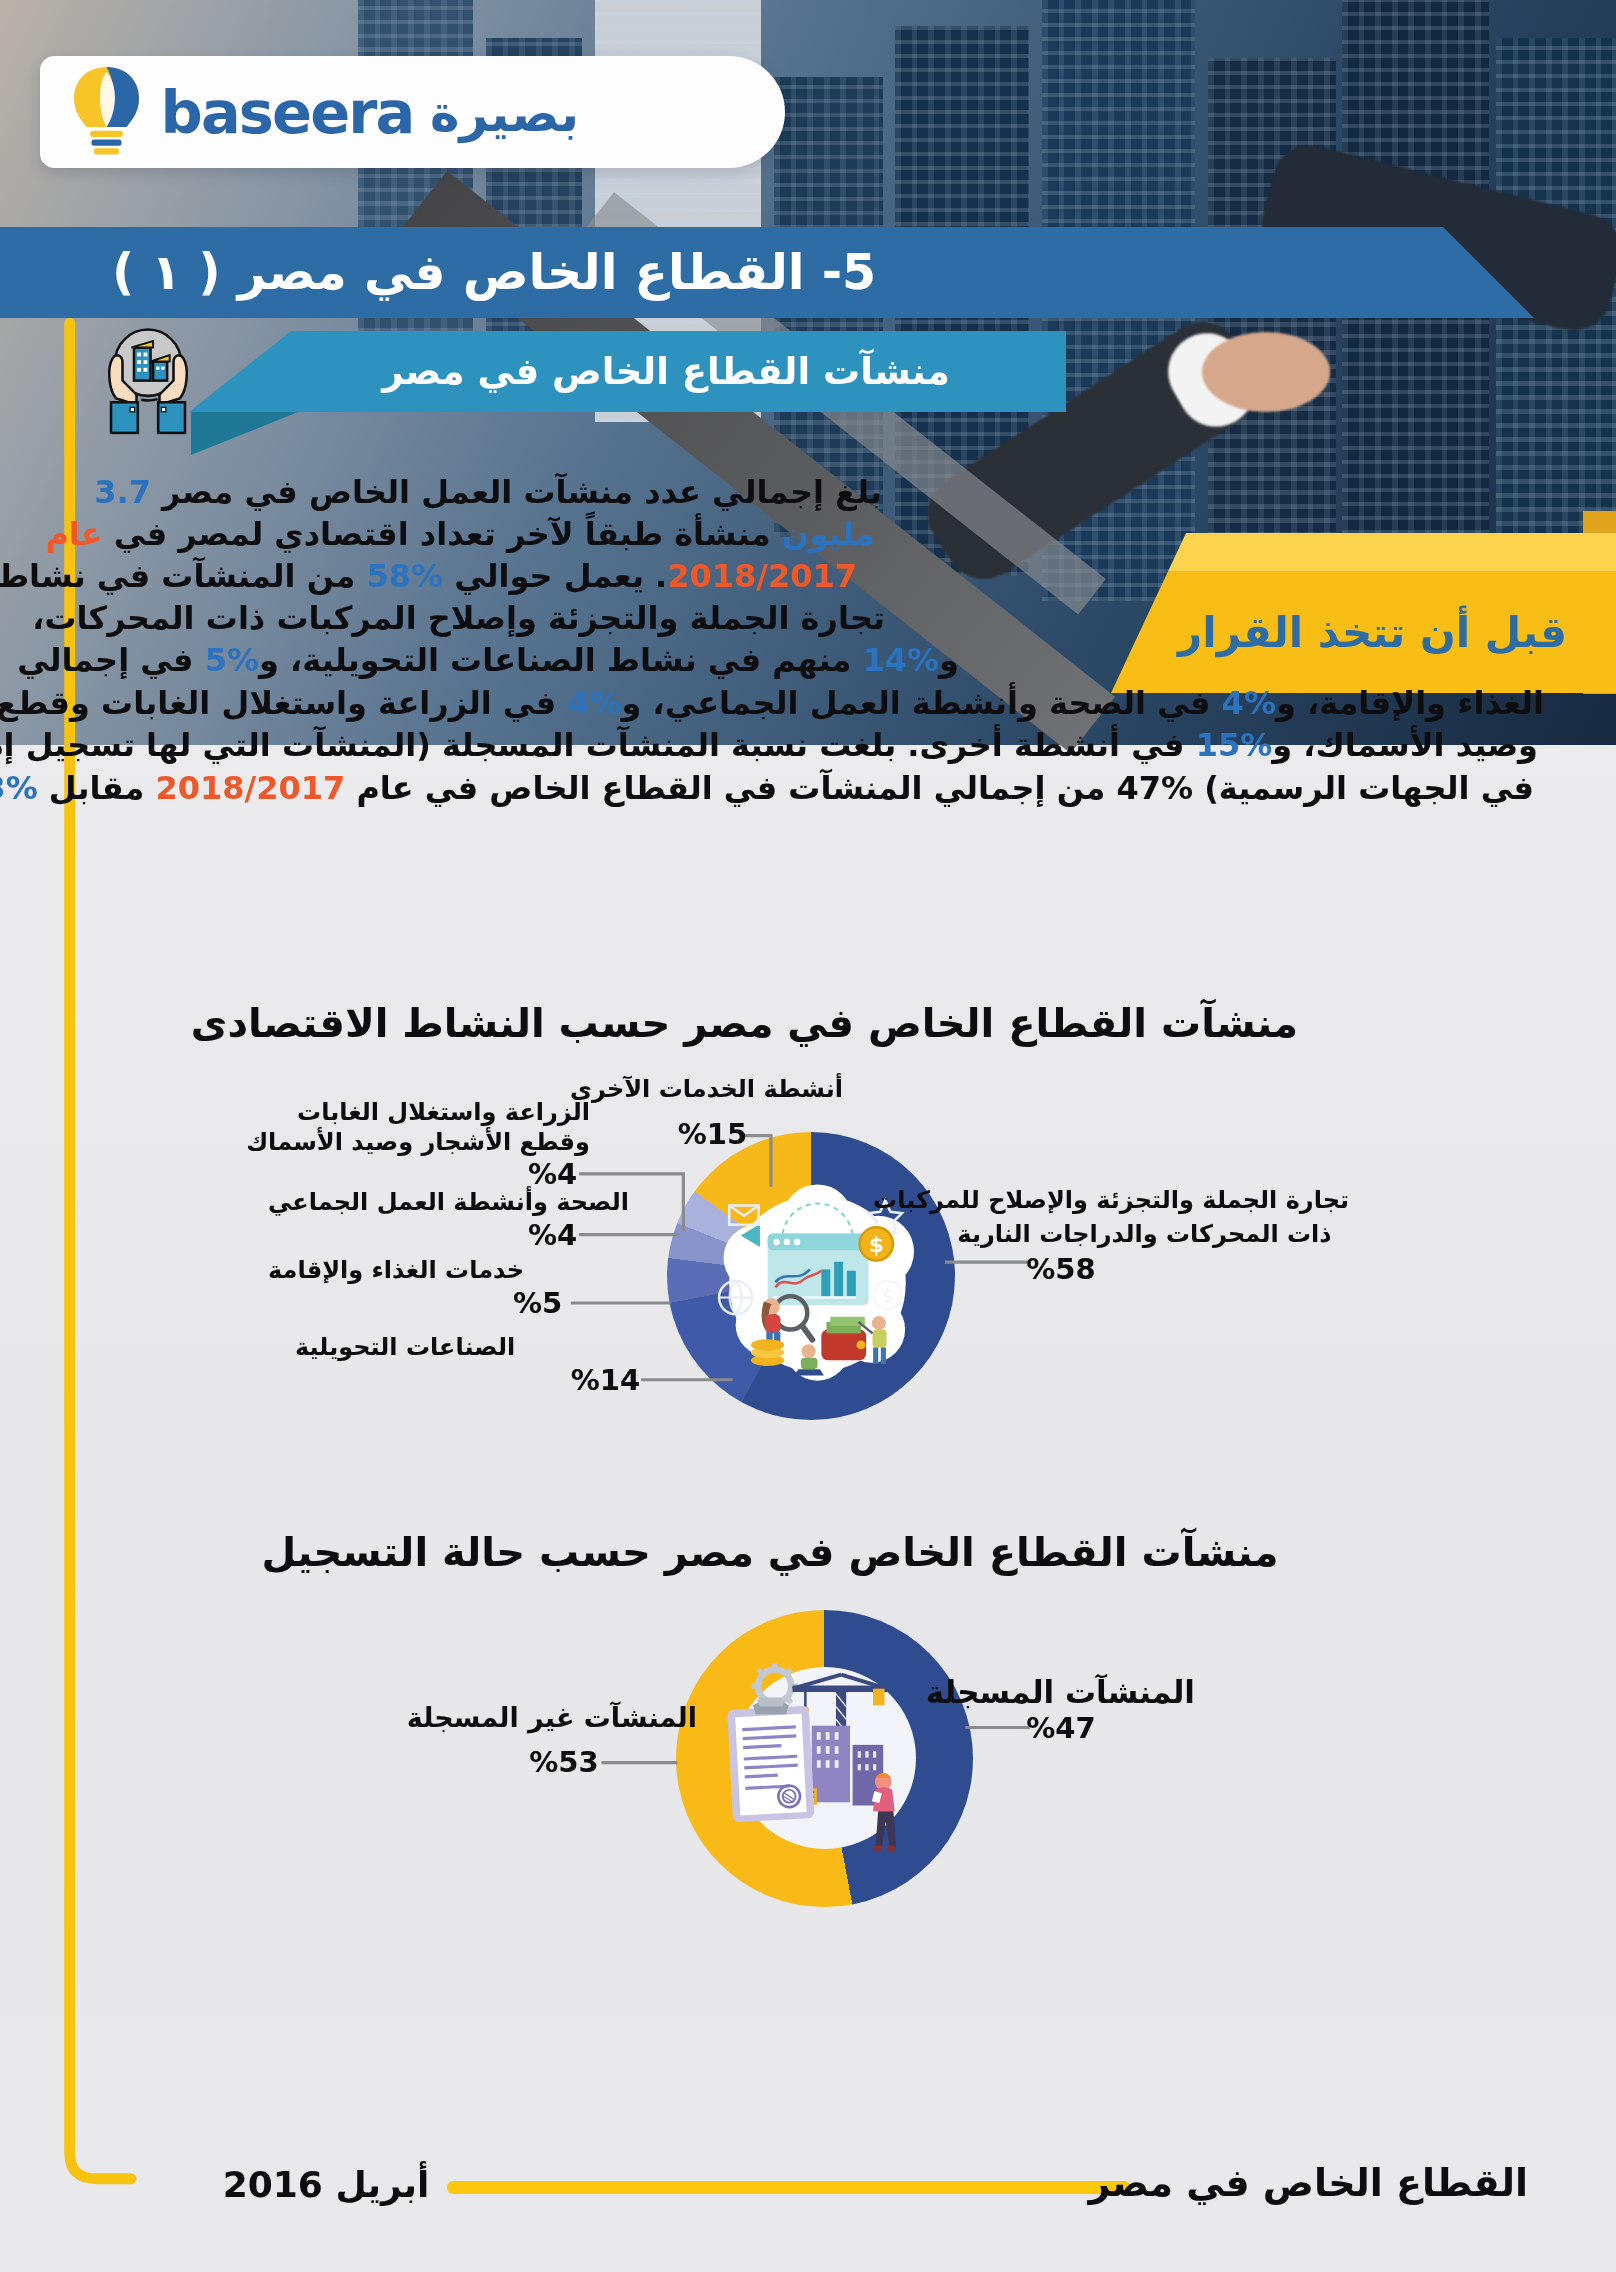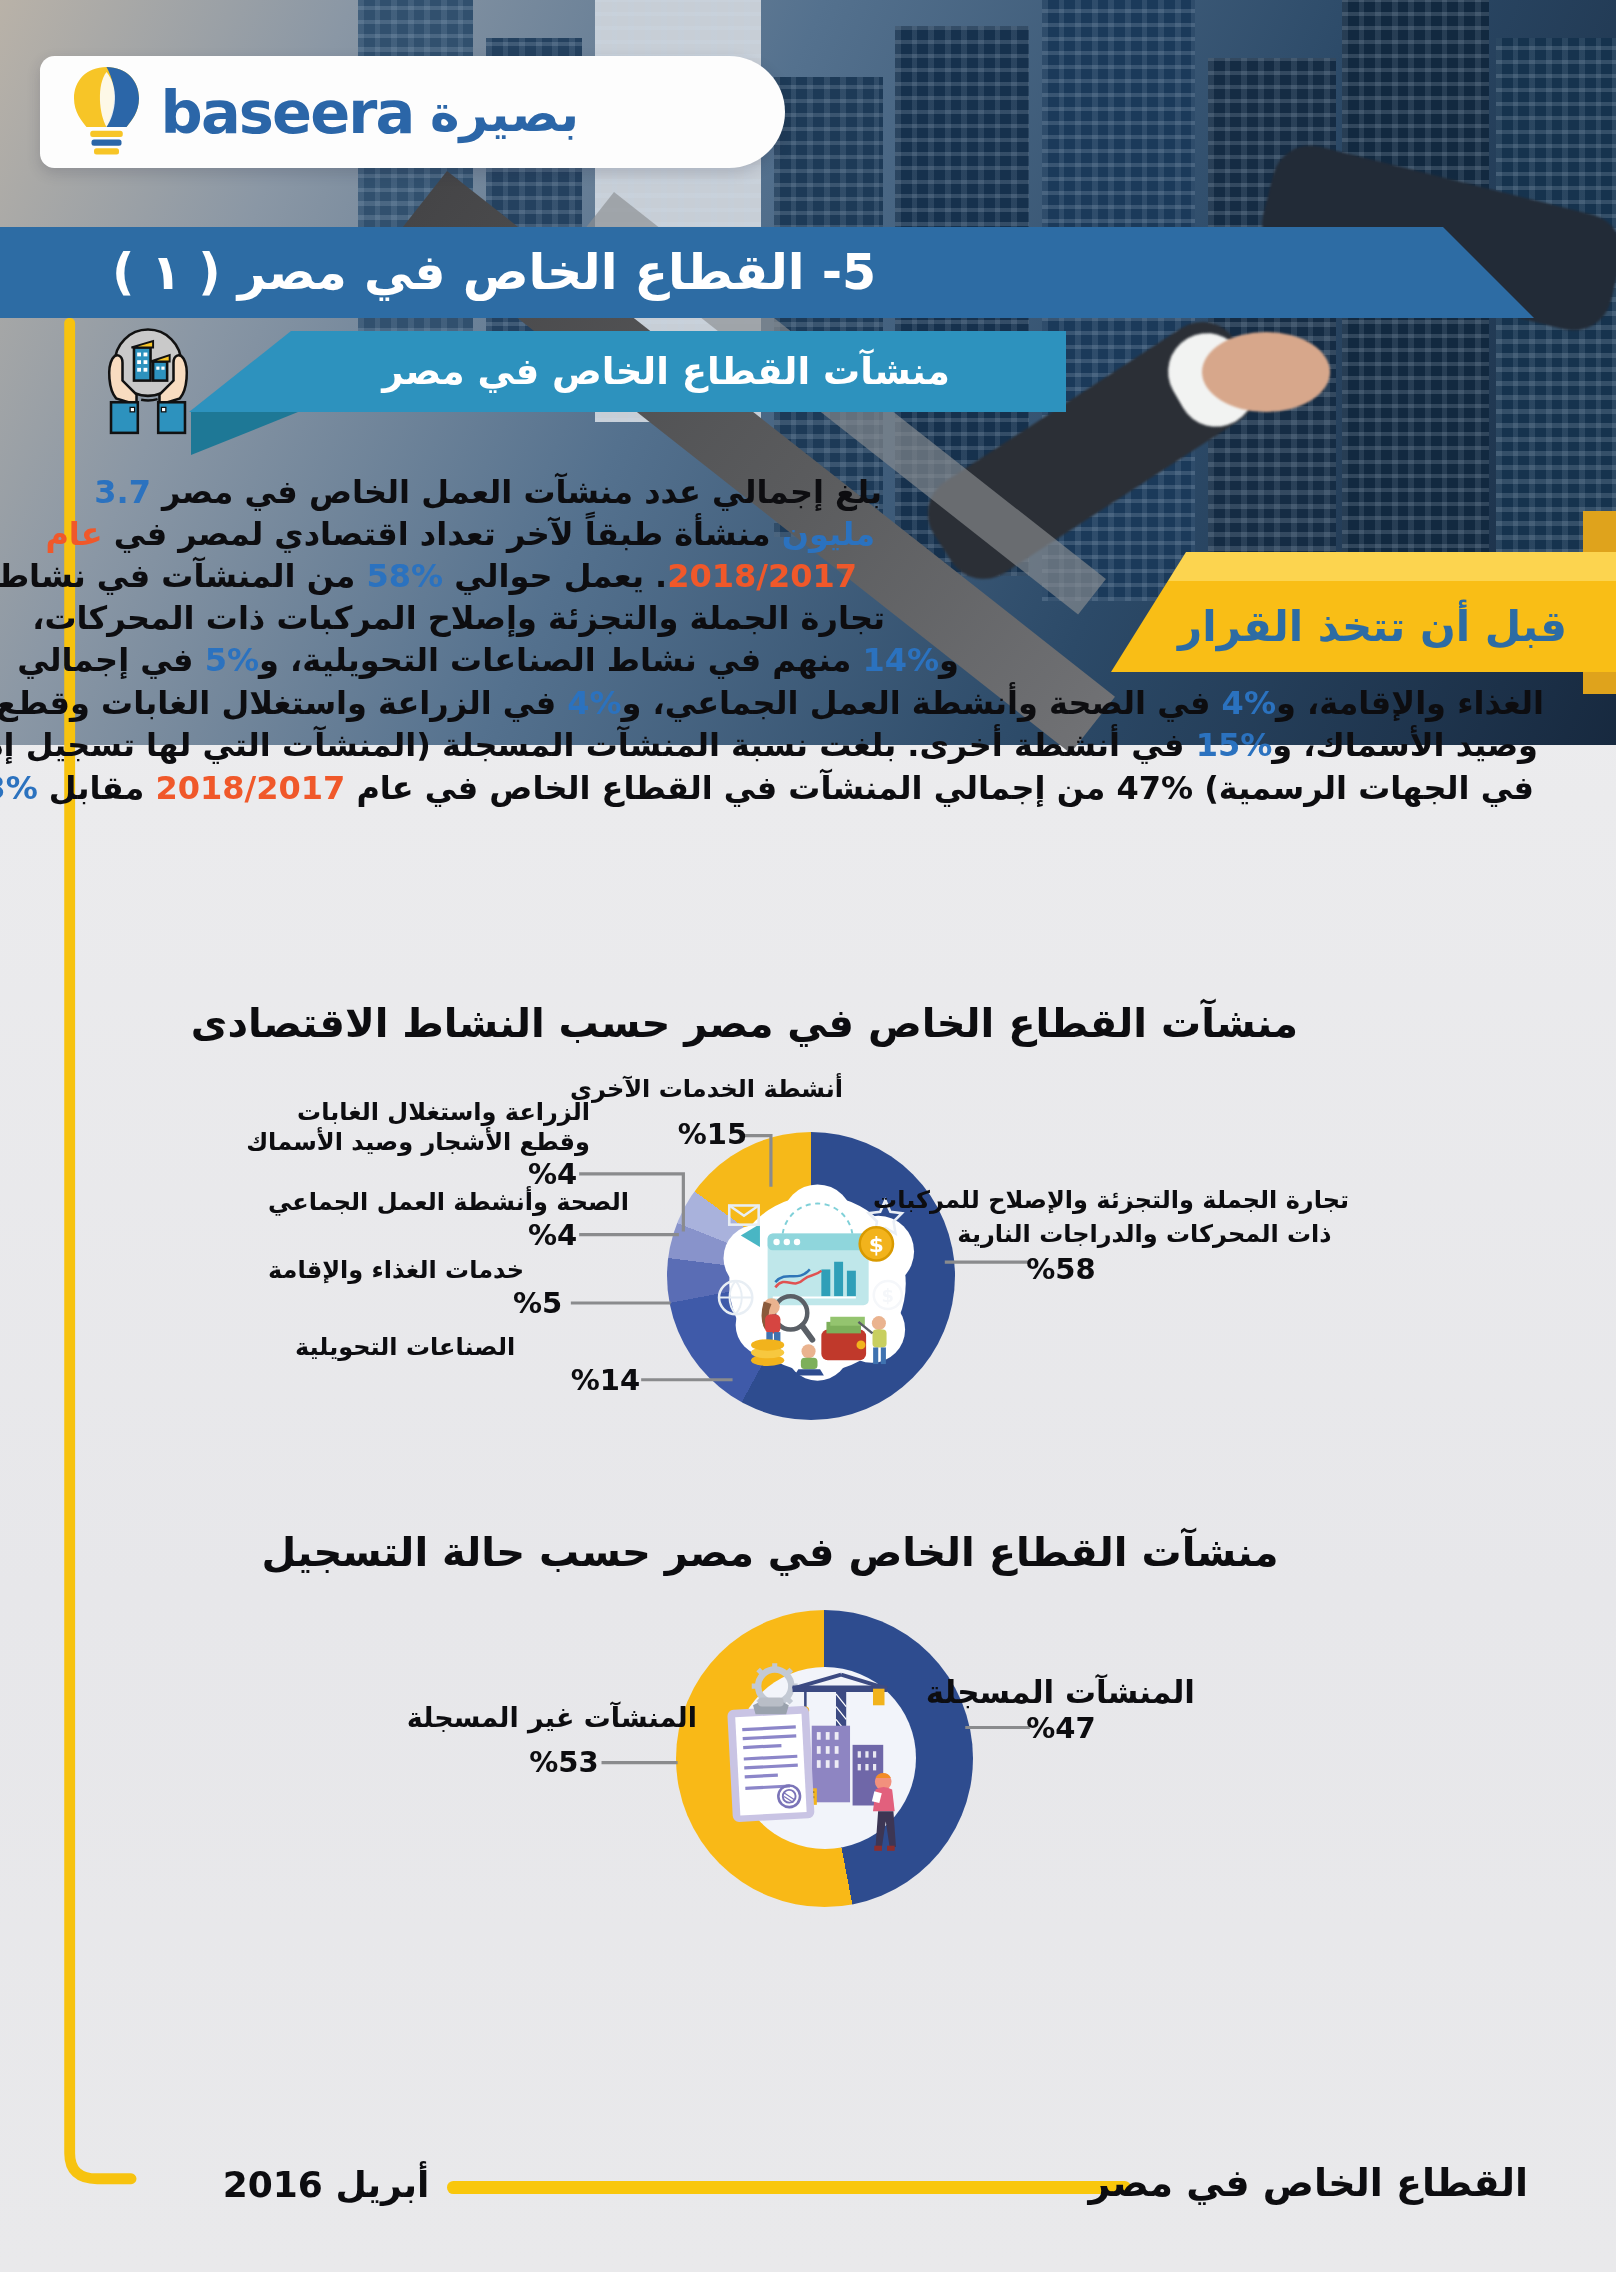--- a/index.html
+++ b/index.html
@@ -37,21 +37,21 @@
       clip-path:polygon(0 0,1443px 0,1534px 100%,0 100%);}
   #title-banner .t{position:absolute;left:0;top:0;width:988px;height:100%;display:flex;align-items:center;justify-content:center;
       color:#fff;font-size:49px;}
   #section-banner{left:189px;top:331px;width:877px;height:81px;background:var(--banner-teal);z-index:3;
       clip-path:polygon(102px 0,100% 0,100% 100%,0 100%);}
   #section-banner .t{position:absolute;left:77px;top:0;width:800px;height:100%;display:flex;align-items:center;justify-content:center;
       color:#fff;font-size:37px;}
   #section-fold{left:191px;top:412px;width:107px;height:43px;background:var(--teal-dark);z-index:3;
       clip-path:polygon(0 0,100% 0,0 100%);}
   #decision-edge{left:1583px;top:511px;width:33px;height:183px;background:#dfa31c;z-index:3;}
-  #decision-banner{left:1111px;top:552px;width:505px;height:120px;z-index:3;
+  #decision-banner{left:1111px;top:533px;width:505px;height:160px;z-index:3;
       background:linear-gradient(180deg,var(--banner-yellow-light) 0 24%,var(--banner-yellow) 24% 100%);
       clip-path:polygon(75px 0,100% 0,100% 100%,0 100%);}
   #decision-banner .t{position:absolute;left:38px;top:24%;width:447px;height:76%;display:flex;align-items:center;justify-content:center;
       color:var(--banner-blue);font-size:42px;}
   
   #hands-icon{left:97px;top:323px;width:102px;height:112px;z-index:4;}
   
   #side-line{left:0;top:0;width:1616px;height:2273px;z-index:2;pointer-events:none;}
   
   .intro-line{position:absolute;font-size:32px;line-height:1;color:#0d0d10;white-space:nowrap;z-index:5;text-align:center;}

